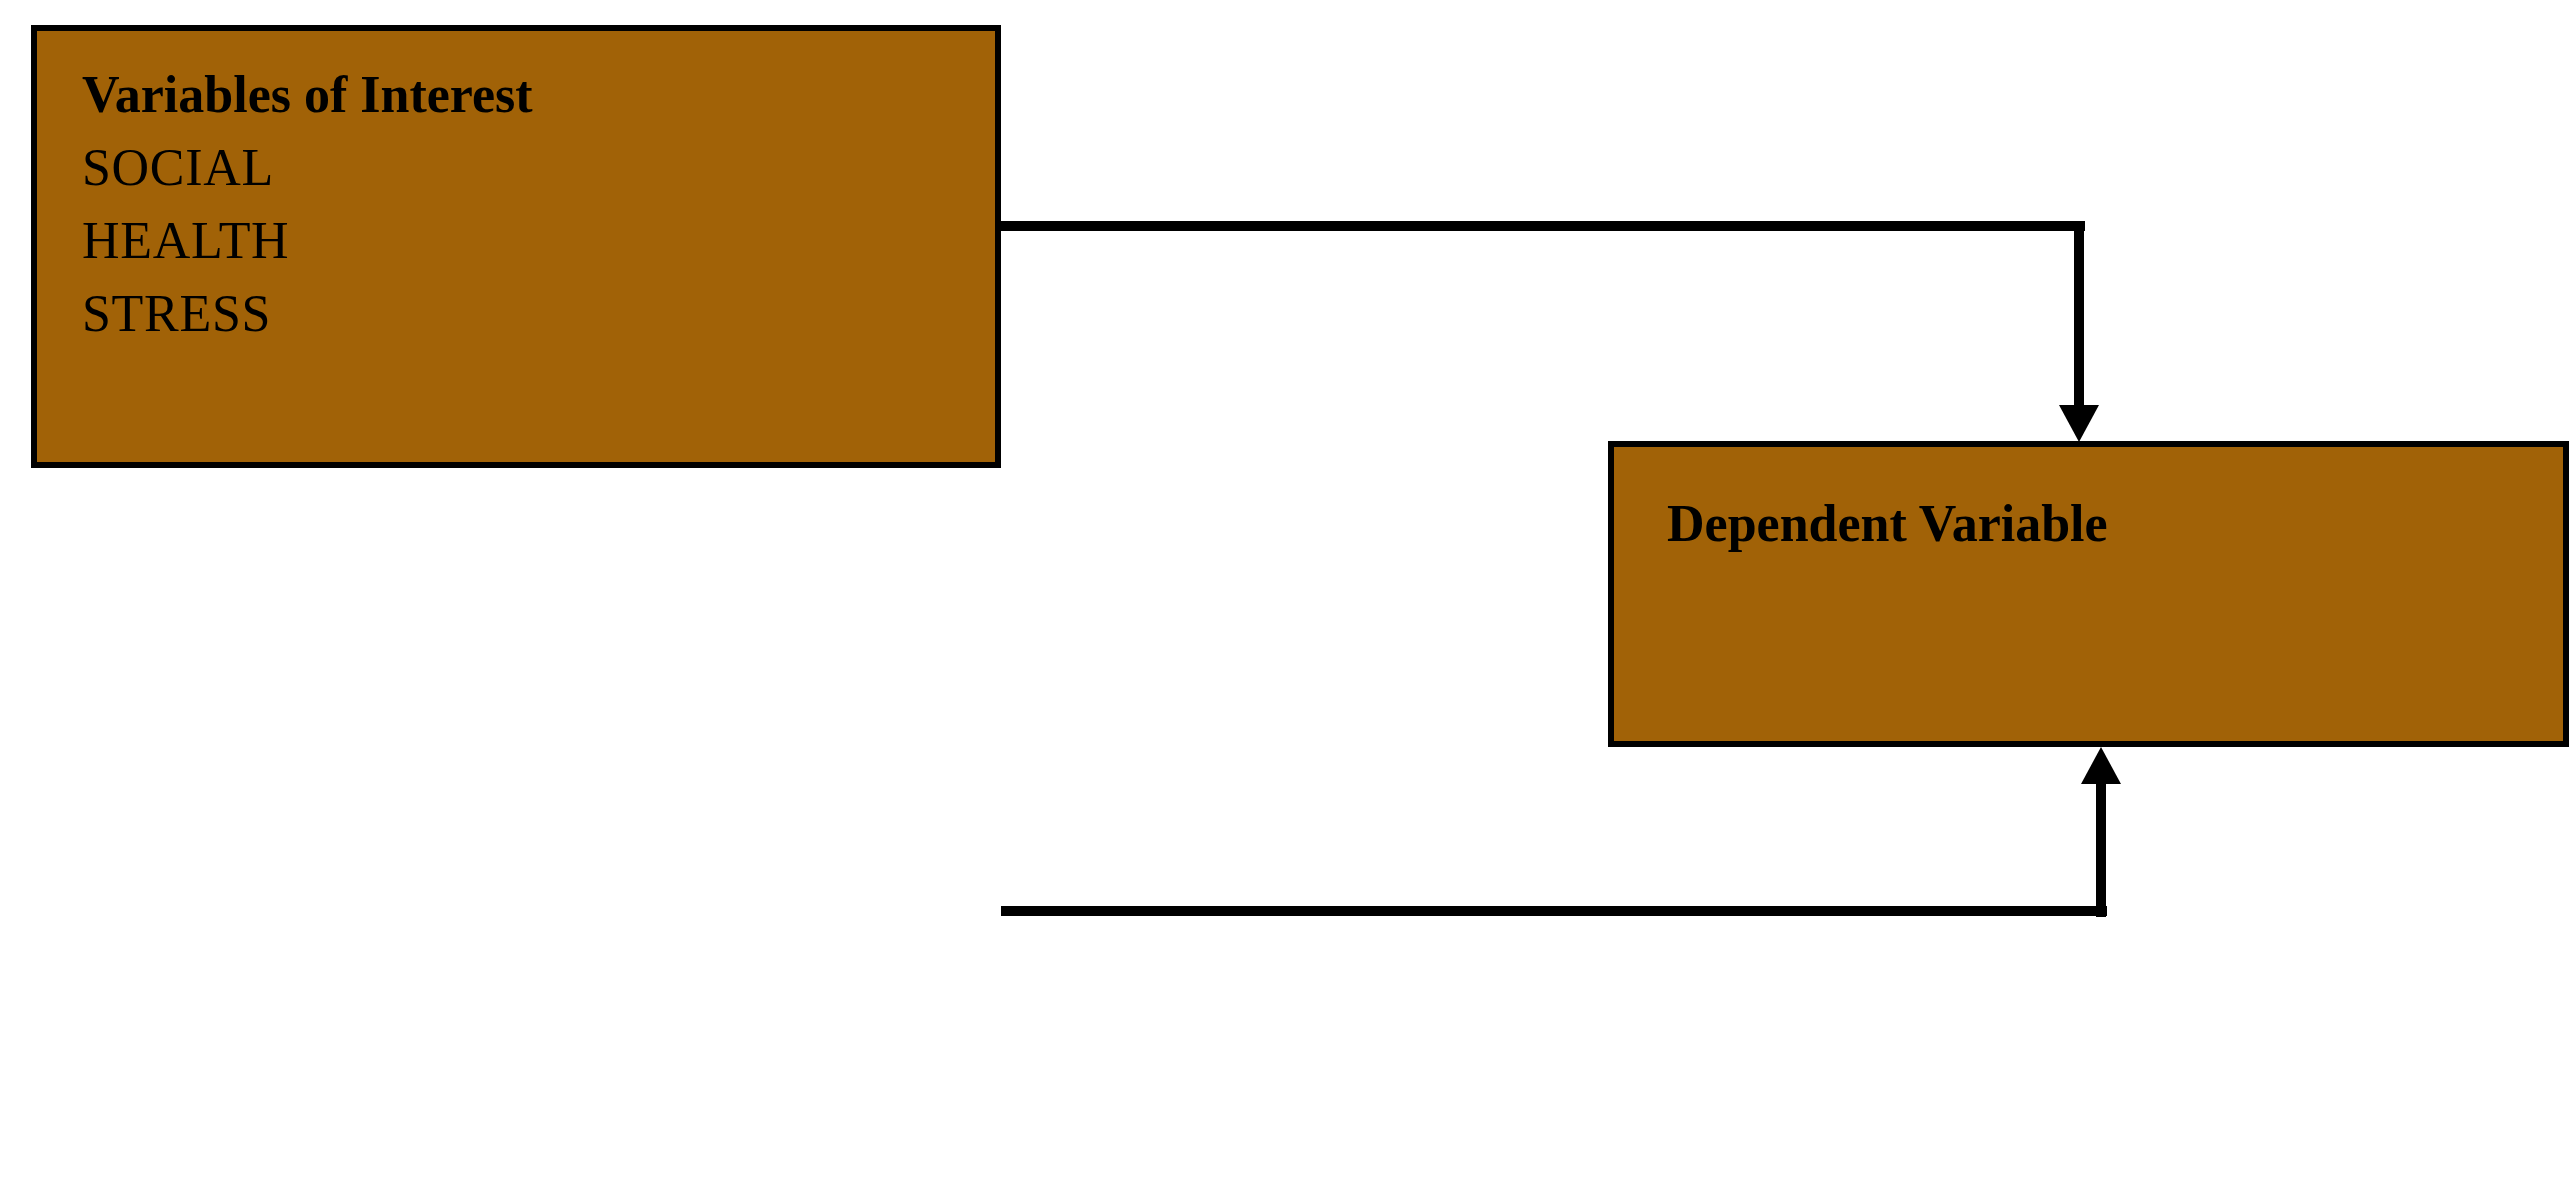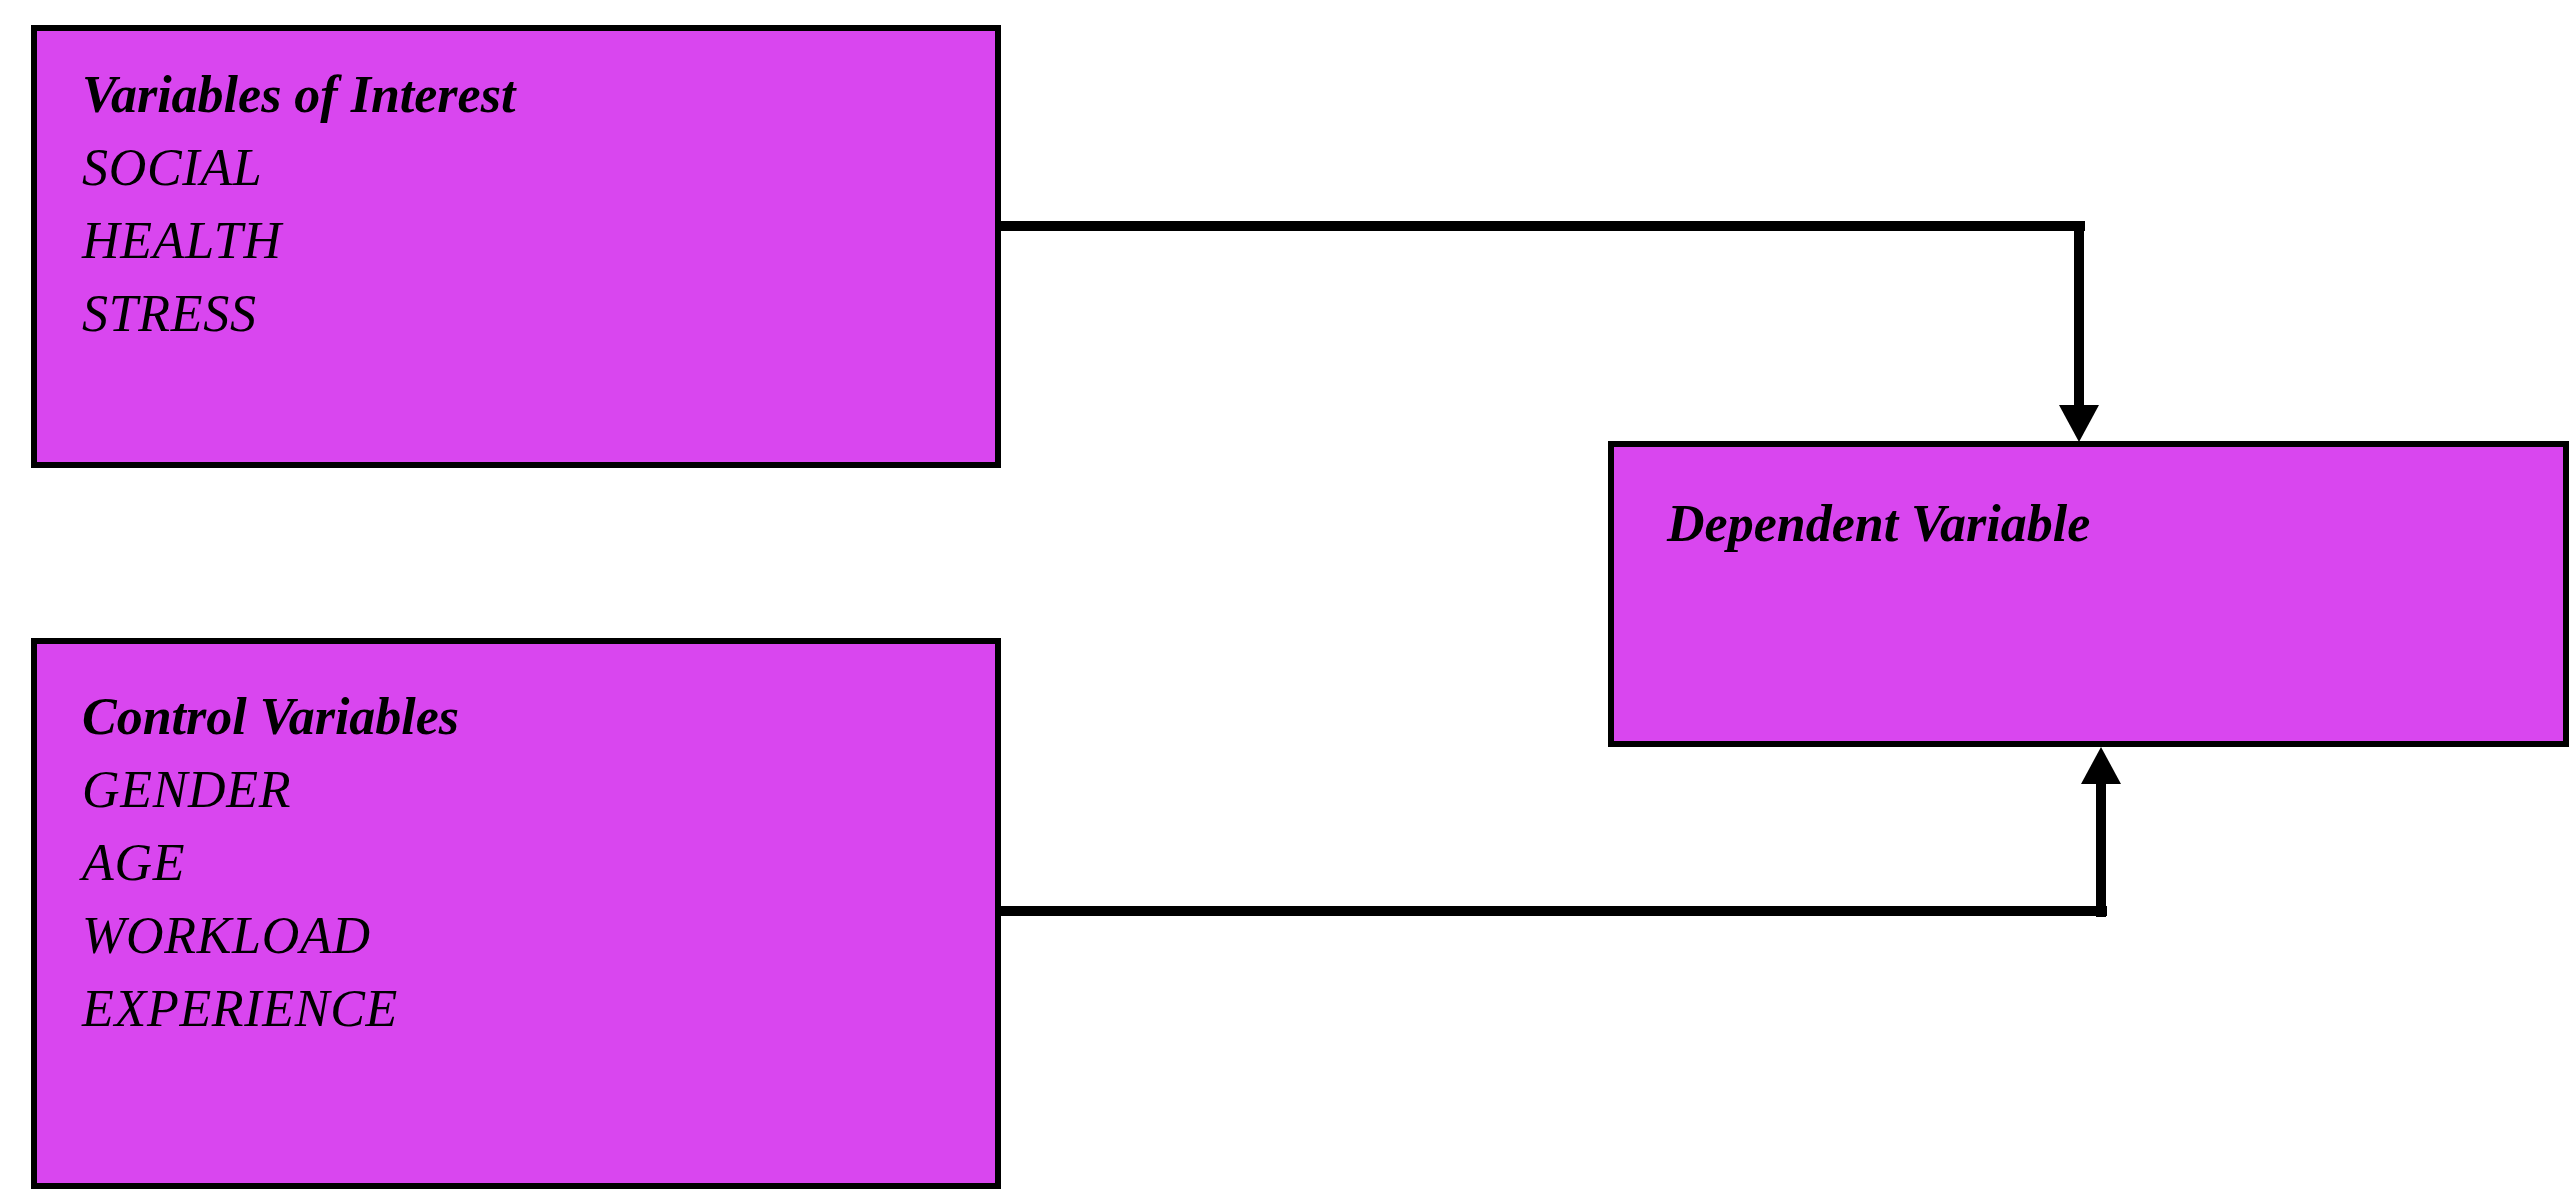--- a/index.html
+++ b/index.html
@@ -15,22 +15,21 @@
     width: 2576px;
     height: 1192px;
     background: #ffffff;
     font-family: "Liberation Serif", "DejaVu Serif", serif;
     color: #000000;
   }
   .box {
     position: absolute;
     box-sizing: border-box;
     border: 6.7px solid #000000;
-    background: #d946ef;
-    font-style: italic;
+    background: #a16207;
   }
   .box-interest {
     left: 31px;  top: 25px;
     width: 970px; height: 443px;
     padding: 27px 15px 0 45px;
   }
   .box-control {
     left: 31px;  top: 638px;
     width: 970px; height: 551px;
     padding: 36px 15px 0 45px;
@@ -85,27 +84,20 @@
 
 <div class="canvas">
 
   <div class="box box-interest">
     <div class="box-title">Variables of Interest</div>
     <div class="box-item">SOCIAL</div>
     <div class="box-item">HEALTH</div>
     <div class="box-item">STRESS</div>
   </div>
 
-  <div class="box box-control">
-    <div class="box-title">Control Variables</div>
-    <div class="box-item">GENDER</div>
-    <div class="box-item">AGE</div>
-    <div class="box-item">WORKLOAD</div>
-    <div class="box-item">EXPERIENCE</div>
-  </div>
 
   <div class="box box-dependent">
     <div class="box-title">Dependent Variable</div>
   </div>
 
   <div class="hline conn1-h"></div>
   <div class="vline conn1-v"></div>
   <div class="arrow-down"></div>
 
   <div class="hline conn2-h"></div>

